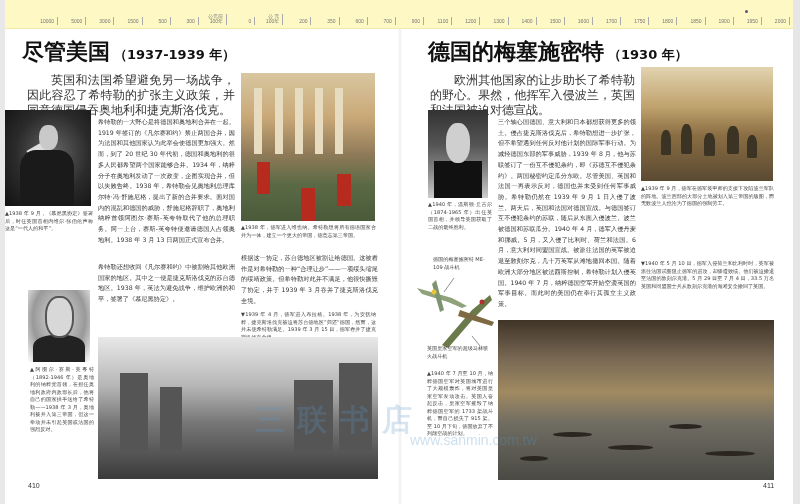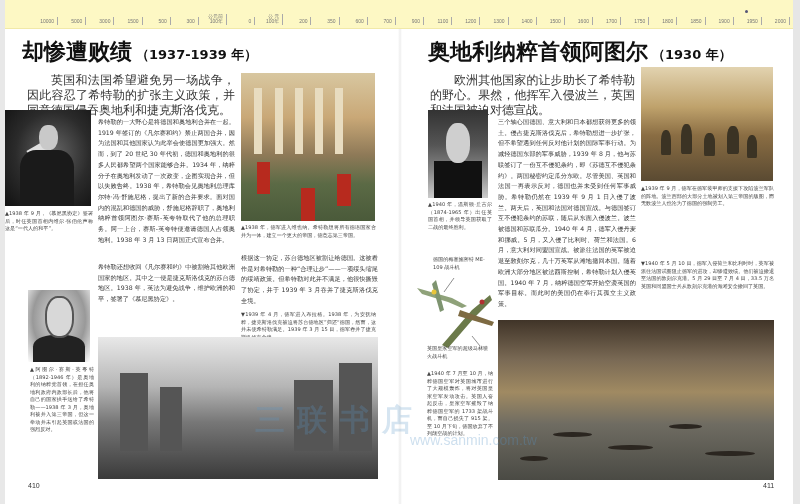--- a/index.html
+++ b/index.html
@@ -84,21 +84,21 @@
       <div class="tick" style="left: 705.556px; width: 28.1481px; white-space: pre;">1900</div>
       <div class="tick" style="left: 733.704px; width: 28.1481px; white-space: pre;">1950</div>
       <div class="tick" style="left: 761.852px; width: 28.1481px; white-space: pre;">2000</div>
     </div>
   <div class="marker"></div>
 </div>
 <div class="rightedge"></div>
 <div class="gutter"></div>
 
 <div class="title" style="left:22px;">
-  <span class="main">却惨遭败绩</span><span class="year">（1937-1939 年）</span>
+  <span class="main">尽管美国</span><span class="year">（1937-1939 年）</span>
 </div>
 <div class="p lead" style="left:27px; top:73px; width:208px;">英国和法国希望避免另一场战争，因此容忍了希特勒的扩张主义政策，并同意德国侵吞奥地利和捷克斯洛伐克。</div>
 
 <div class="photo bw1" style="left:5px; top:110px; width:86px; height:96px;">
   <div class="light"></div>
     <div class="body"></div>
     <div class="face"></div>
 </div>
 <div class="cap" style="left:5px; top:210px; width:88px;">▲1938 年 9 月，《慕尼黑协定》签署后，时任英国首相内维尔·张伯伦声称这是“一代人的和平”。</div>
 
@@ -129,21 +129,21 @@
 <div class="photo bw3" style="left:98px; top:337px; width:280px; height:142px;">
   <div class="bld" style="left:8%; width:10%; height:55%;"></div>
   <div class="bld" style="left:22%; width:8%; height:45%;"></div>
   <div class="bld" style="left:70%; width:14%; height:50%;"></div>
   <div class="bld" style="left:86%; width:12%; height:62%;"></div>
 </div>
 
 <div class="pagenum" style="left:28px;">410</div>
 
 <div class="title" style="left:428px;">
-  <span class="main">奥地利纳粹首领阿图尔</span><span class="year">（1930 年）</span>
+  <span class="main">德国的梅塞施密特</span><span class="year">（1930 年）</span>
 </div>
 <div class="p lead" style="left:430px; top:73px; width:205px;">欧洲其他国家的让步助长了希特勒的野心。果然，他挥军入侵波兰，英国和法国被迫对德宣战。</div>
 
 <div class="photo bw4" style="left:428px; top:110px; width:60px; height:88px;">
   <div class="body"></div>
     <div class="face"></div>
 </div>
 <div class="cap" style="left:428px; top:201px; width:64px;">▲1940 年，温斯顿·丘吉尔（1874-1965 年）出任英国首相，并领导英国获取了二战的最终胜利。</div>
 
 <div class="cap" style="left:433px; top:256px; width:58px; text-align:left;">德国的梅塞施密特 ME-109 战斗机</div>

